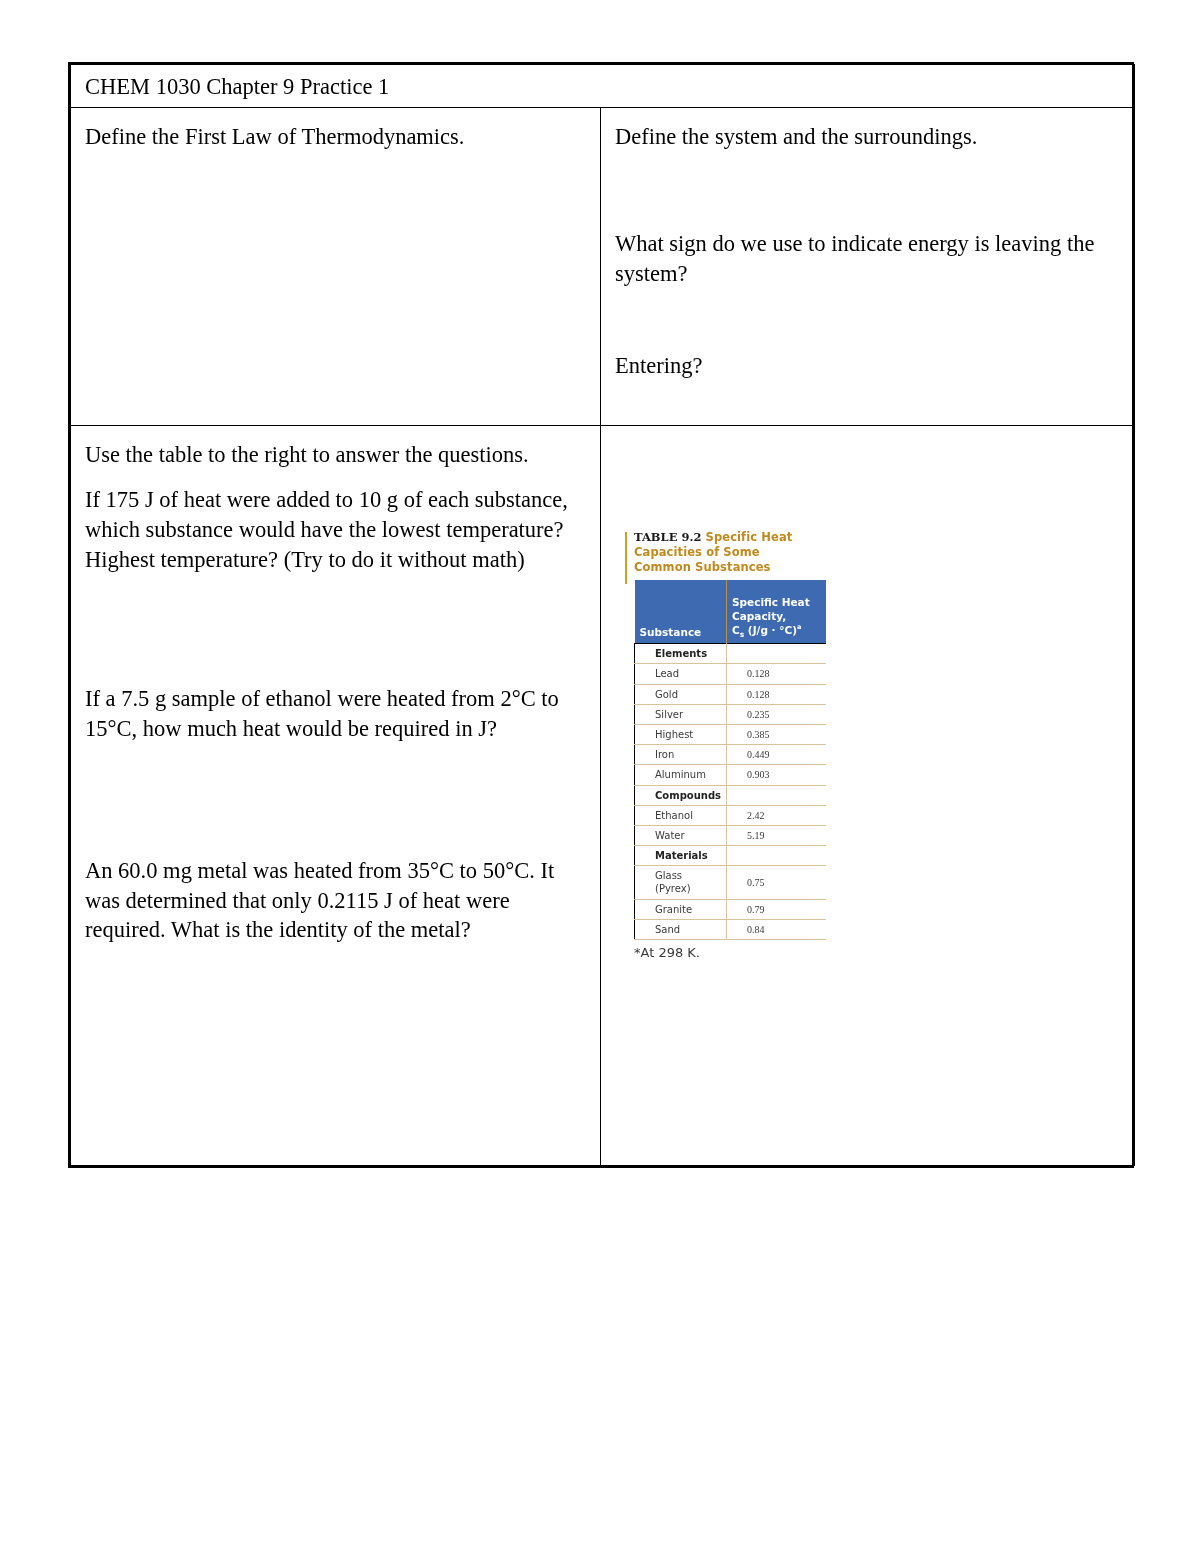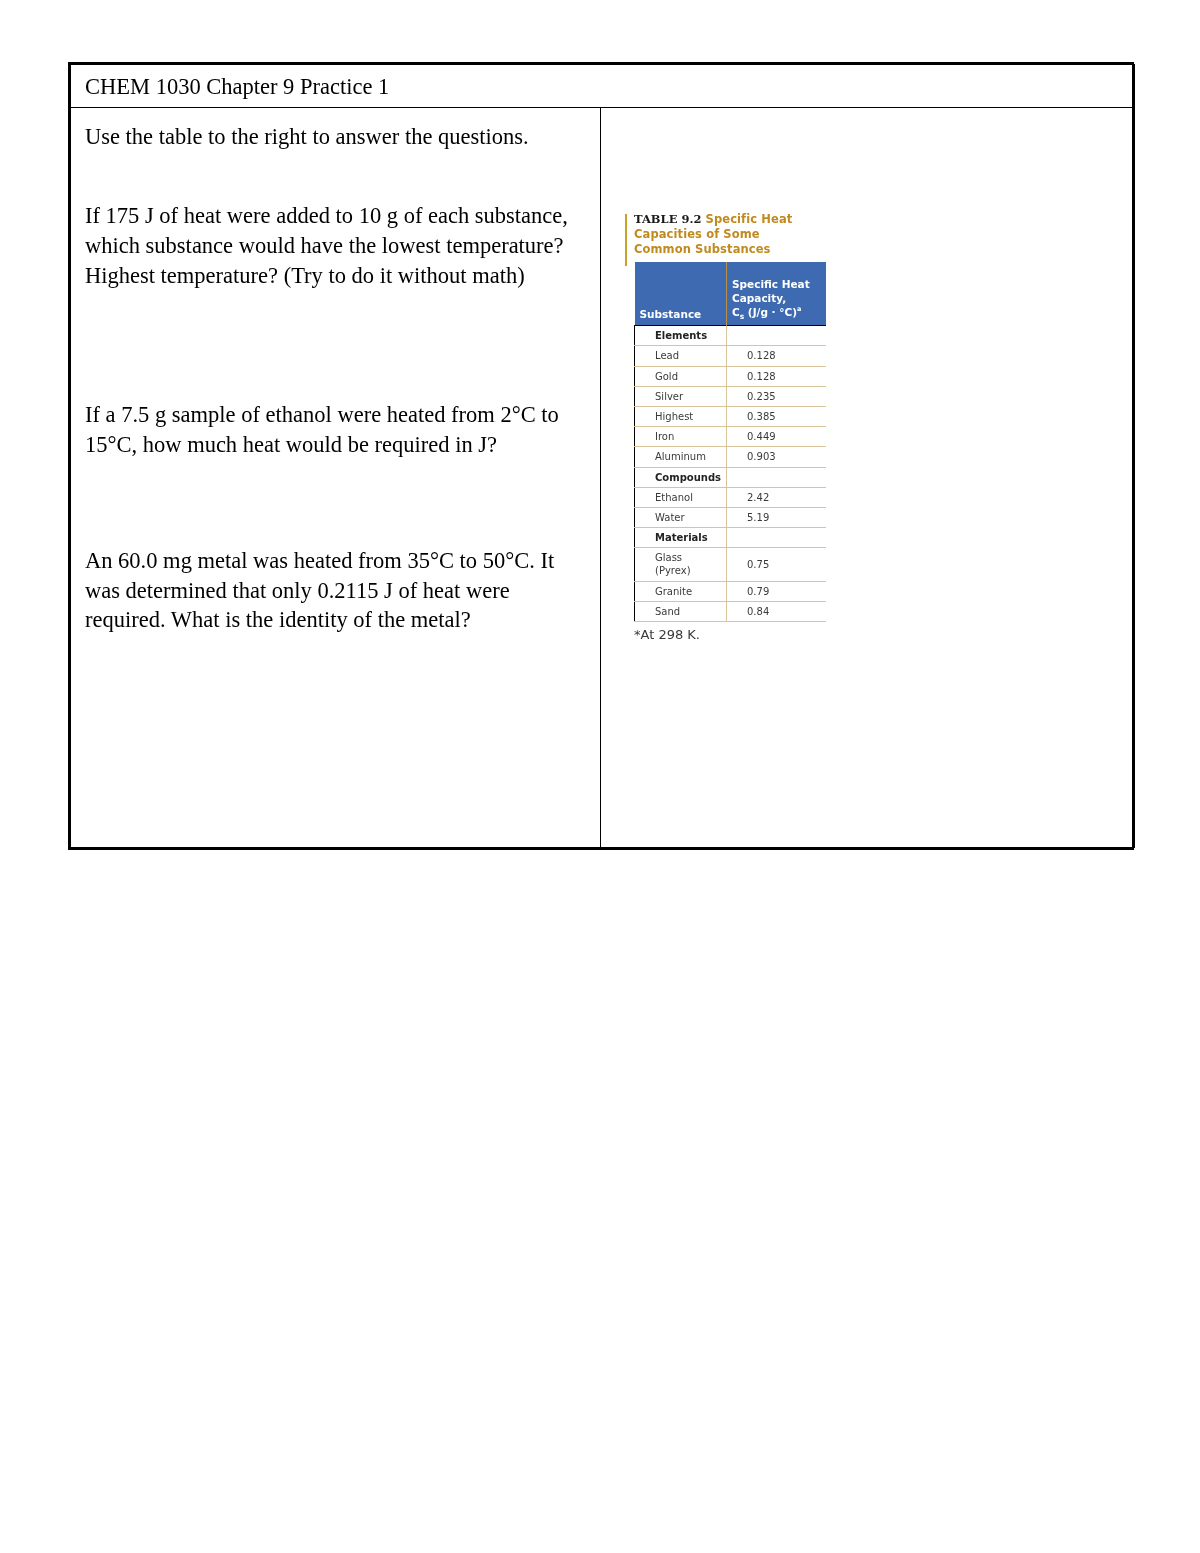--- a/index.html
+++ b/index.html
@@ -56,23 +56,23 @@
   .cell-left-q  { width: 530px; }
   .cell-right-q { width: 534px; }
   .cell-qs      { width: 815px; }
   .cell-img     { width: 249px; padding: 0; }
 
   p.q {
     margin: 0 0 0 0;
   }
   p.gap-lg { margin-top: 78px; }
   p.gap-xl { margin-top: 62px; }
-  p.gap-med { margin-top: 50px; }
+  p.gap-med { margin-top: 16px; }
   p.gap-q2 { margin-top: 110px; }
-  p.gap-q3 { margin-top: 86px; }
+  p.gap-q3 { margin-top: 112px; }
 
   .title-text { font-size: 22.5px; }
 
   
   .fig92 {
     position: relative;
     margin: 90px 0 16px 10px;
     width: 200px;
     font-family: "DejaVu Sans", "Liberation Sans", sans-serif;
   }
@@ -124,21 +124,21 @@
   .fig92 thead th:last-child { border-right: none; }
   .fig92 thead th.h-sub { vertical-align: bottom; height: 54px; }
   .fig92 col.c1 { width: 92px; }
   .fig92 col.c2 { width: 99px; }
 
   .fig92 tbody td {
     border-bottom: 1.5px solid #d9c39b;
     border-right: 1.5px solid #d9c39b;
     height: 17px;
   }
-  .fig92 tbody td:last-child { border-right: none; }
+  .fig92 tbody td:last-child { border-right: none; font-family: Liberation Serif, serif; }
   .fig92 tbody tr.group td {
     font-weight: bold;
     color: #232323;
   }
   .fig92-foot {
     font-size: 13px;
     color: #3a3a3a;
     margin-left: 9px;
     margin-top: 4px;
   }
@@ -157,20 +157,30 @@
         <col style="width:534px">
       </colgroup>
       <tbody>
 
         <tr class="row-title">
           <td colspan="2">
             <span class="title-text">CHEM 1030 Chapter 9 Practice 1</span>
           </td>
         </tr>
 
+        <tr class="row-qa">
+          <td class="cell-left-q">
+            <p class="q">Define the First Law of Thermodynamics.</p>
+          </td>
+          <td class="cell-right-q">
+            <p class="q">Define the system and the surroundings.</p>
+            <p class="q gap-lg">What sign do we use to indicate energy is leaving the system?</p>
+            <p class="q gap-xl">Entering?</p>
+          </td>
+        </tr>
 
 
         <tr class="row-table">
           <td class="cell-qs">
             <p class="q">Use the table to the right to answer the questions.</p>
             <p class="q gap-med">If 175 J of heat were added to 10 g of each substance, which substance would have the lowest temperature? Highest temperature? (Try to do it without math)</p>
             <p class="q gap-q2">If a 7.5 g sample of ethanol were heated from 2°C to 15°C, how much heat would be required in J?</p>
             <p class="q gap-q3">An 60.0 mg metal was heated from 35°C to 50°C. It was determined that only 0.2115 J of heat were required.  What is the identity of the metal?</p>
           </td>
 

